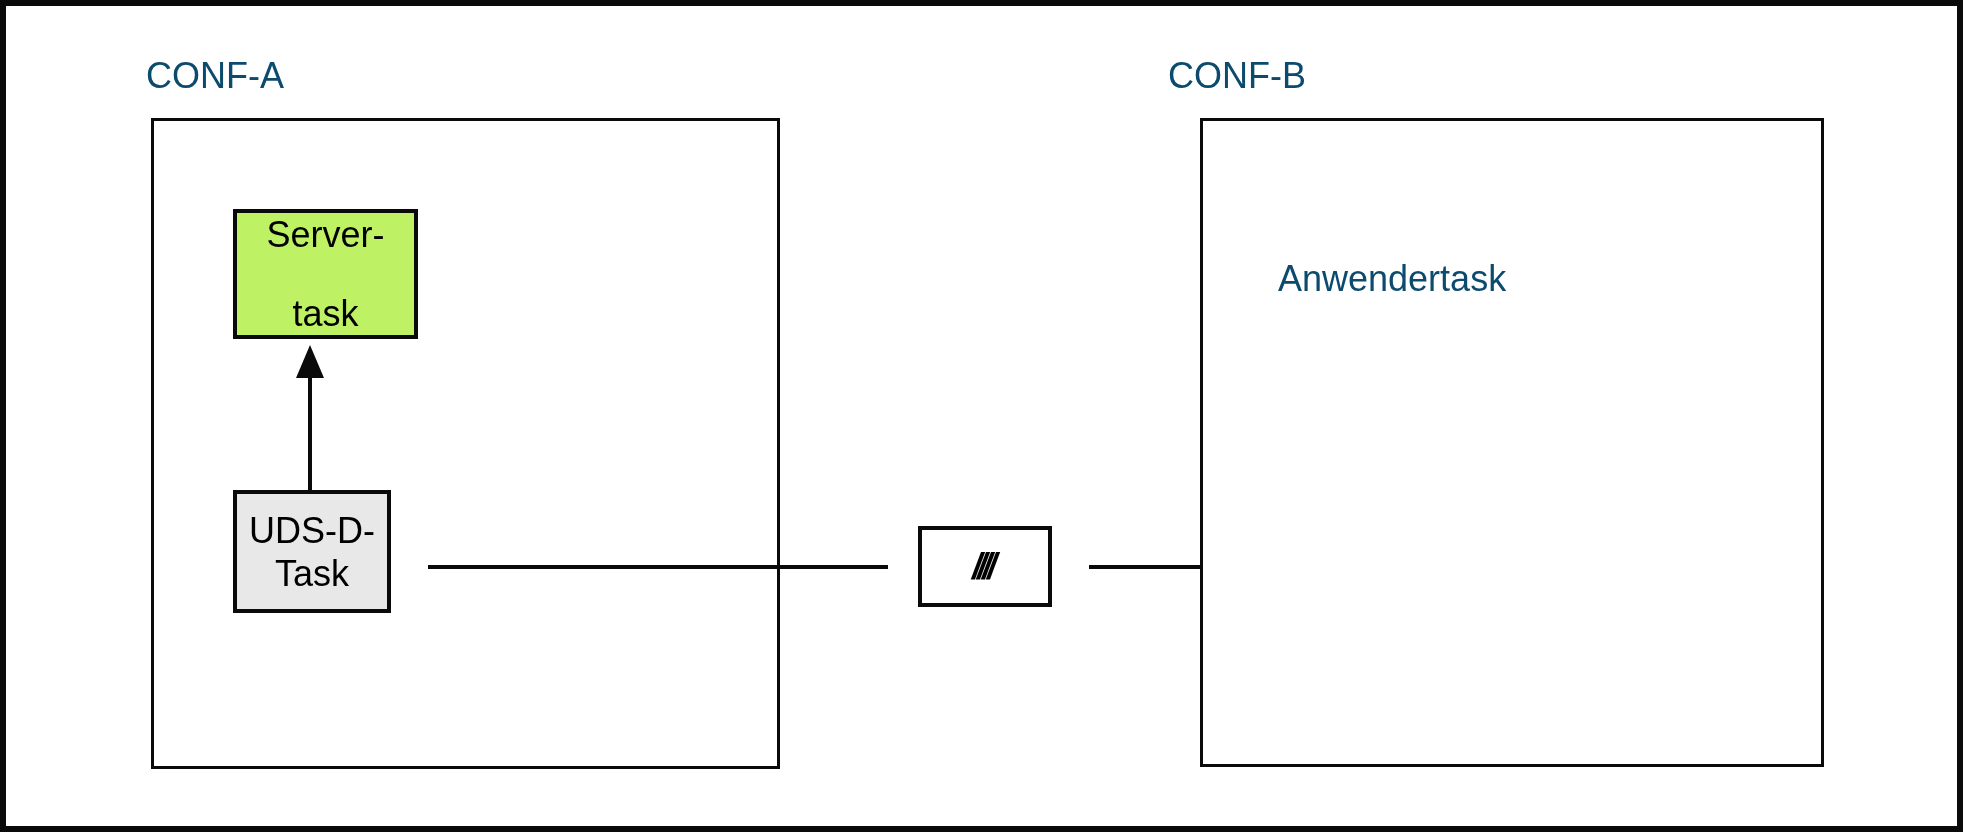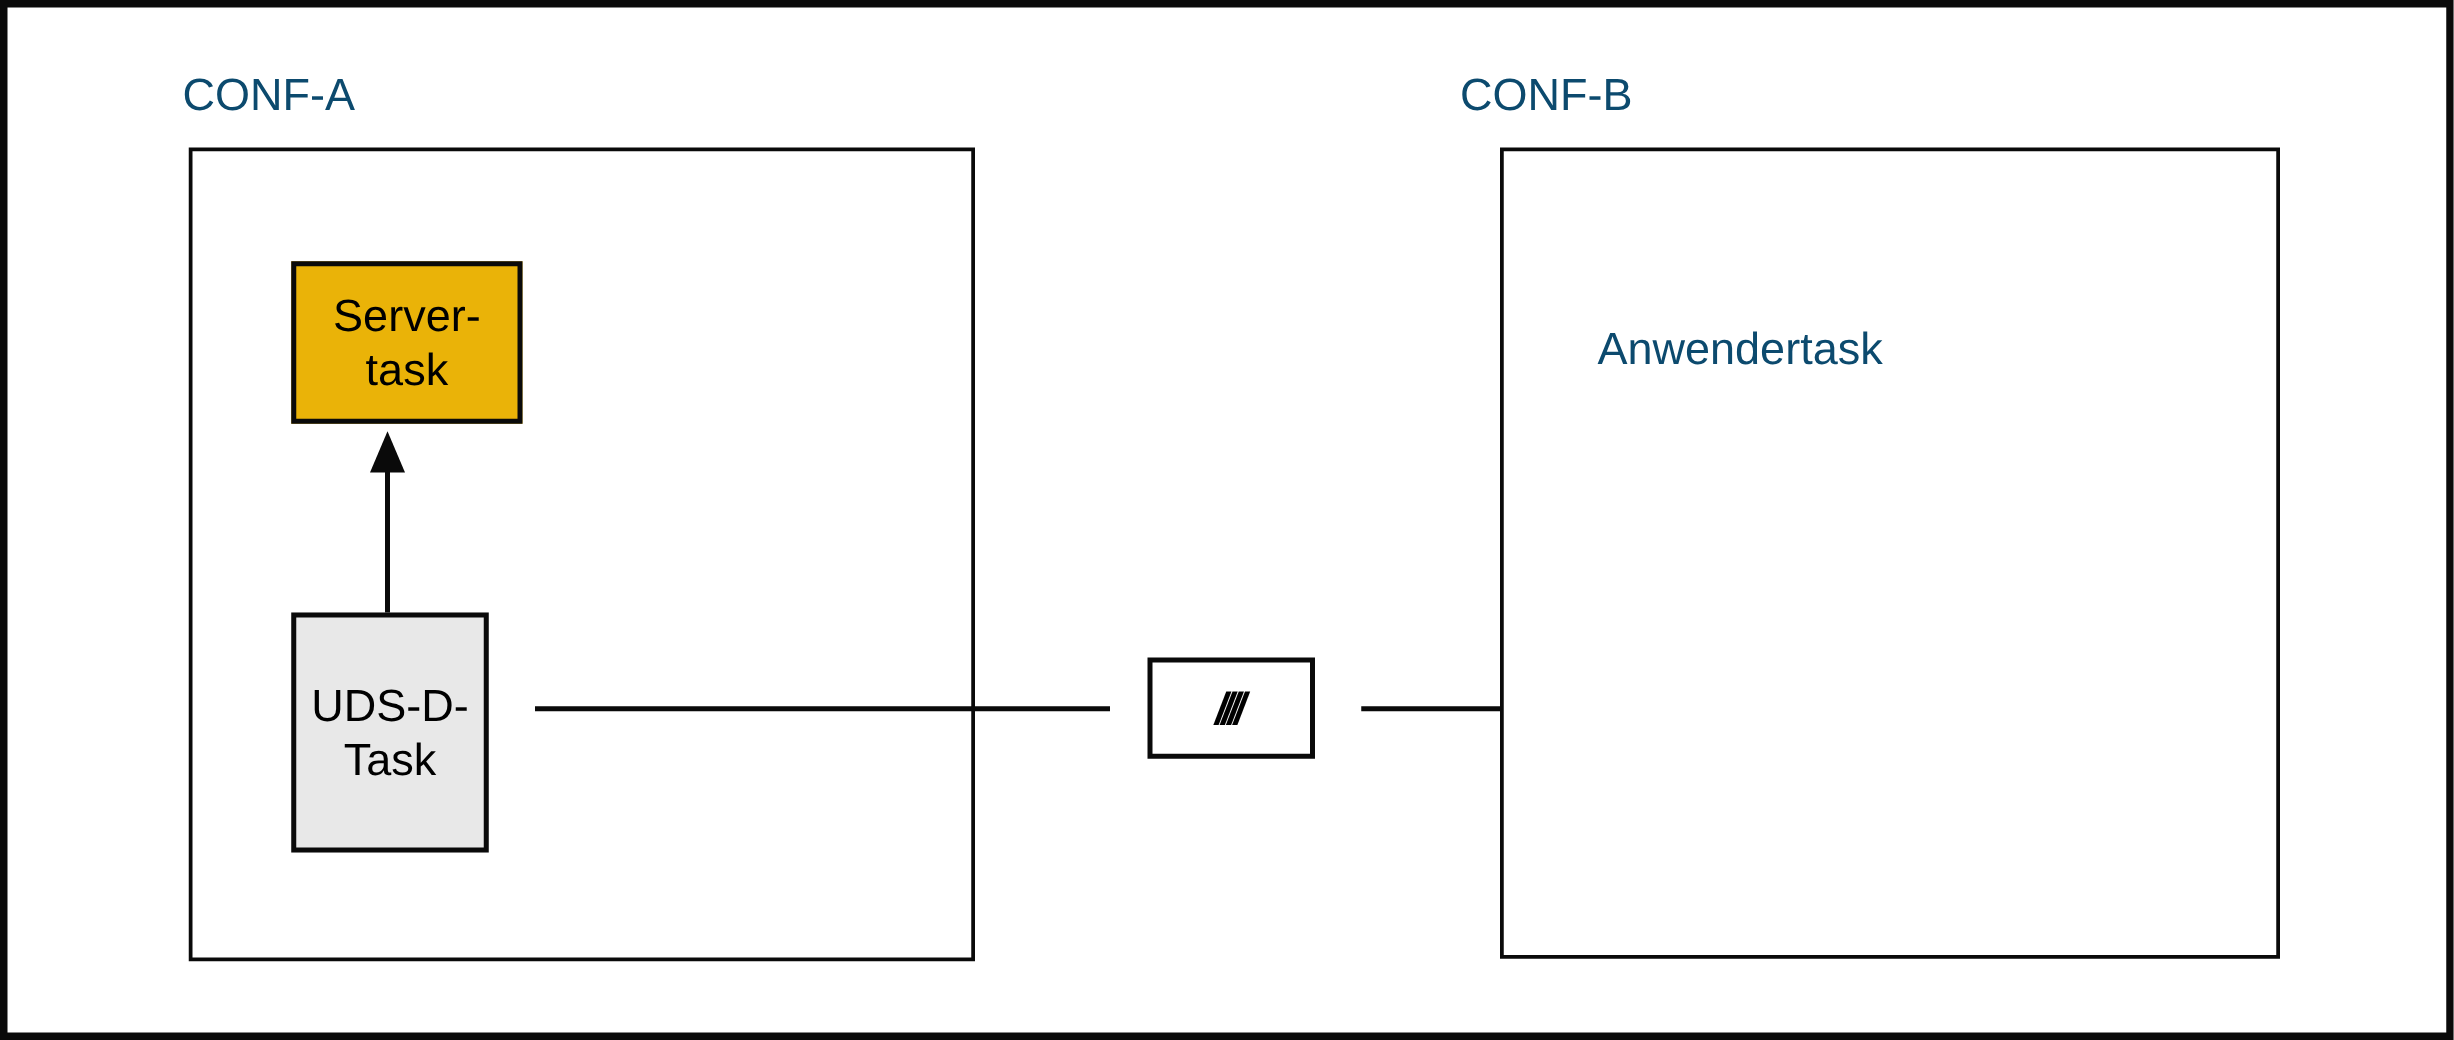--- a/index.html
+++ b/index.html
@@ -38,21 +38,21 @@
     position: absolute;
     border: 4px solid #0a0a0a;
     display: flex;
     flex-direction: column;
     align-items: center;
     justify-content: center;
     text-align: center;
     font-size: 36px;
     line-height: 43px;
   }
-  .node.fill-plain  { background: #eab308; }
+  .node.fill-plain  { background: #bef264; justify-content: space-between; }
   .node.fill-shaded { background: #e8e8e8; }
   .node span { display: block; }
 
   .marker-box {
     position: absolute;
     left: 912px; top: 520px;
     width: 134px; height: 81px;
     border: 4px solid #0a0a0a;
     background: #ffffff;
     display: flex;
@@ -89,21 +89,21 @@
     border-top: 13px solid transparent;
     border-bottom: 13px solid transparent;
     border-left: 33px solid #0a0a0a;
   }
 
   
   #conf-a-label { left: 140px; top: 51px; }
   #conf-a-box   { left: 145px; top: 112px; width: 629px; height: 651px; }
 
   #server-task  { left: 227px; top: 203px; width: 185px; height: 130px; }
-  #uds-d-task   { left: 227px; top: 484px; width: 158px; height: 192px; }
+  #uds-d-task   { left: 227px; top: 484px; width: 158px; height: 123px; }
 
   #up-arrow-line { left: 302px; top: 370px; height: 114px; }
   #up-arrow-head { left: 290px; top: 339px; }
 
   #conf-b-label { left: 1148px; top: 51px; margin-left: 14px; }
   #conf-b-box   { left: 1194px; top: 112px; width: 624px; height: 649px; }
 
   #anwendertask-label { left: 1272px; top: 254px; }
   #anwenderprogramm   { left: 1266px; top: 329px; width: 340px; height: 157px; }
   #udsnet             { left: 1266px; top: 486px; width: 340px; height: 157px; }

